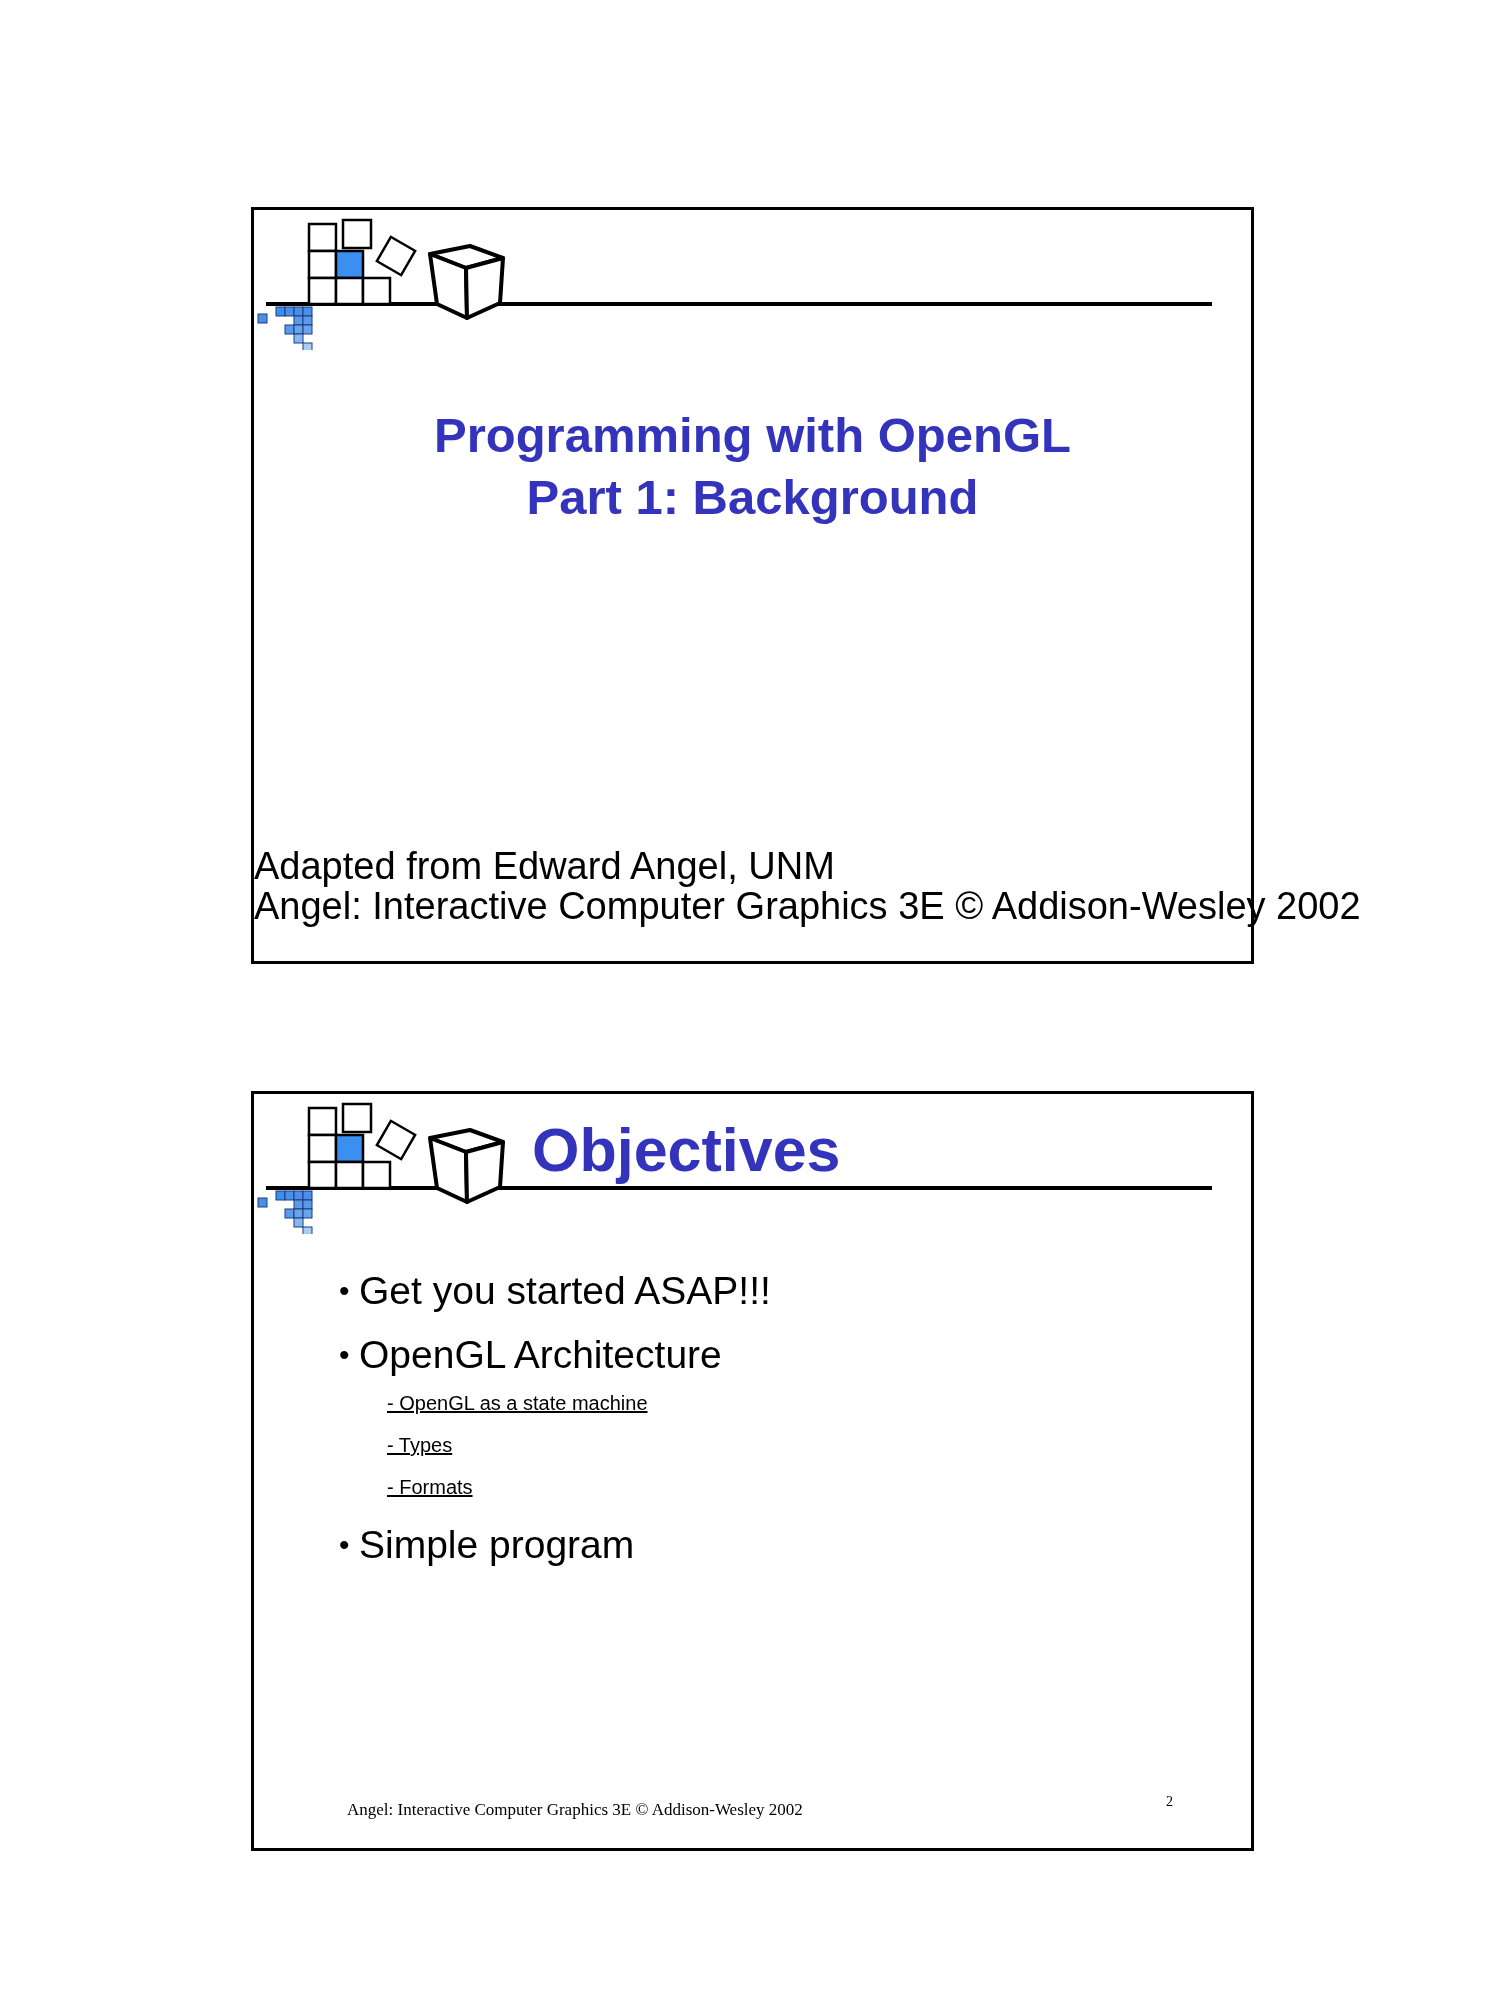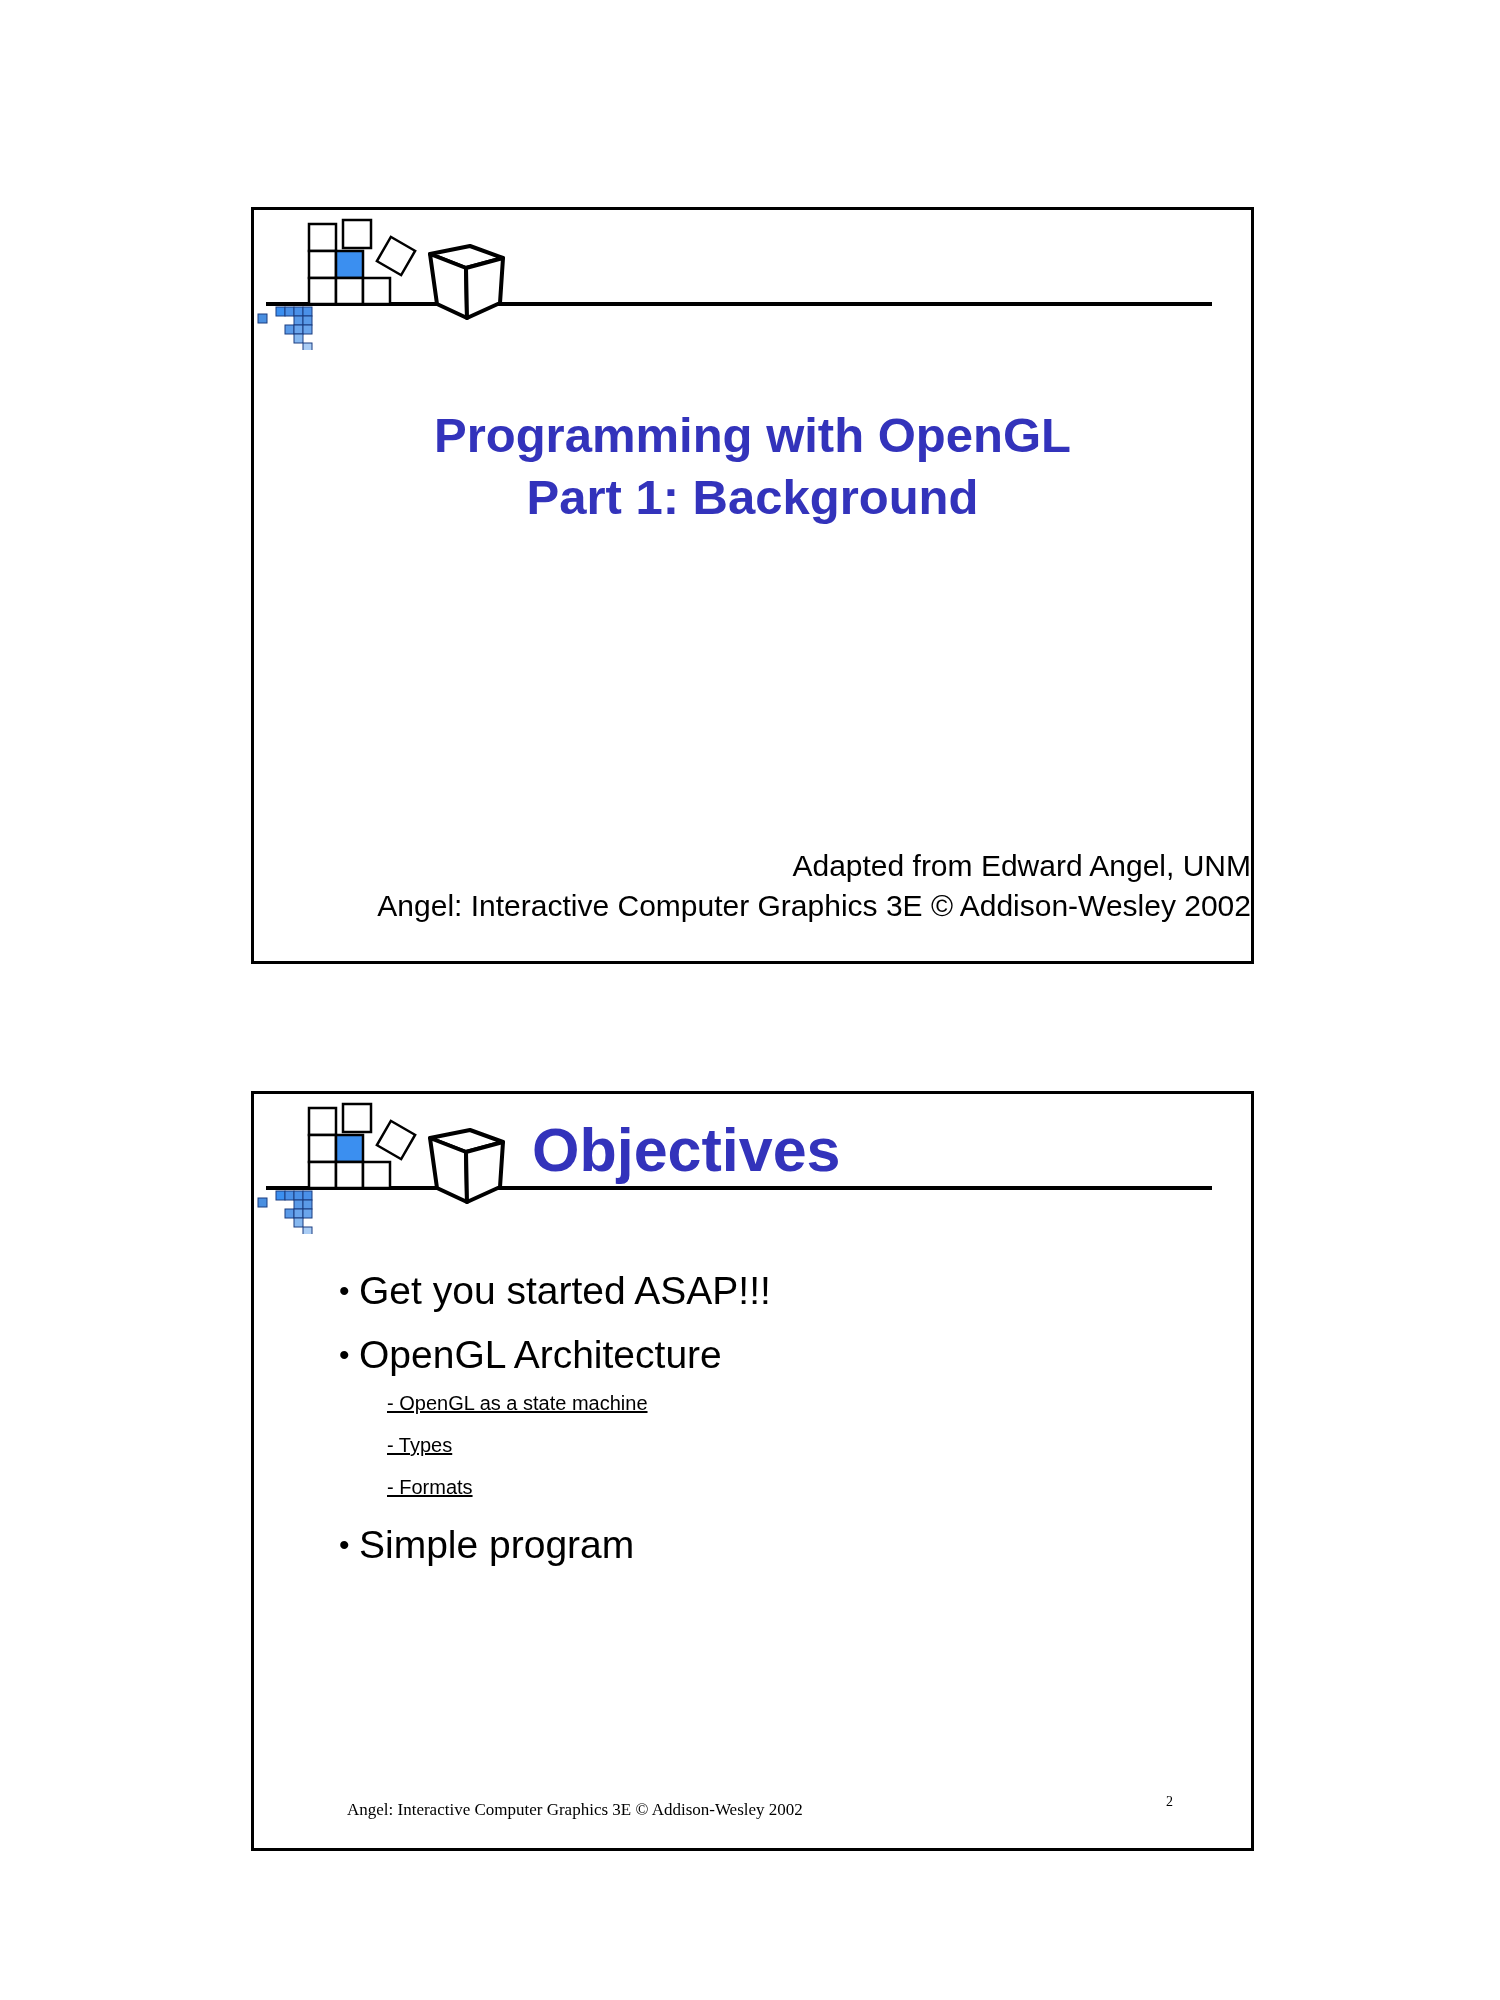--- a/index.html
+++ b/index.html
@@ -43,22 +43,22 @@
       font-weight: bold;
       font-size: 49px;
       line-height: 62px;
     }
     .title1 div { white-space: nowrap; }
     .attrib {
       position: absolute;
       left: 0;
       right: 0;
       top: 636px;
-      text-align: right;
-      font-size: 30px;
+      text-align: left;
+      font-size: 38px;
       line-height: 40px;
       white-space: nowrap;
     }
     .slide2-title {
       position: absolute;
       left: 278px;
       top: 26px;
       color: #3333bb;
       font-weight: bold;
       font-size: 61px;

